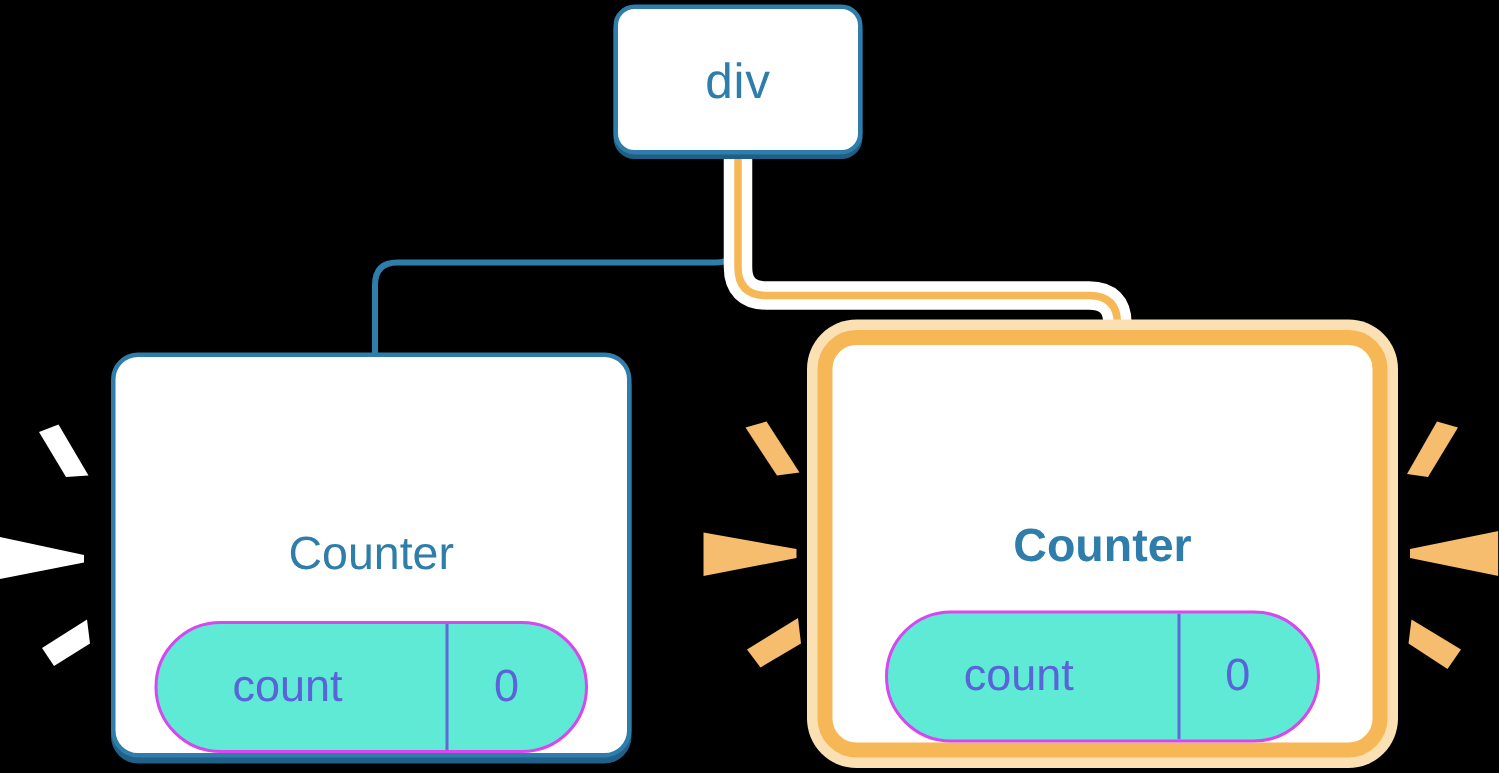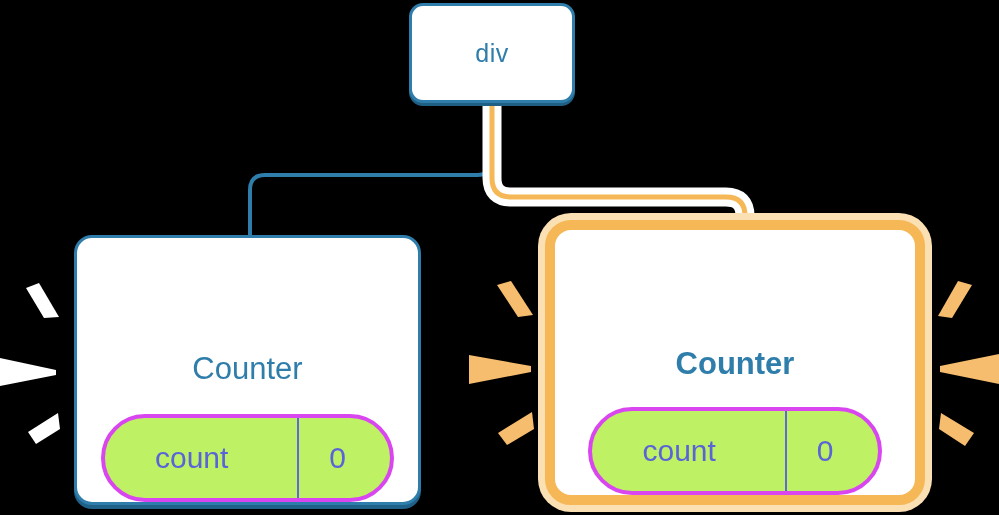--- a/index.html
+++ b/index.html
@@ -56,21 +56,21 @@
   .node-root {
     left: 409px;
     top: 3px;
     width: 166px;
     height: 100px;
     border: 3px solid #2e7daa;
     border-radius: 14px;
     box-shadow: 0 3px 0 0 #1f5f84;
   }
   .node-root .node-title {
-    font-size: 25px;
+    font-size: 33px;
     color: #2e7daa;
     font-weight: 400;
     letter-spacing: 0.5px;
     line-height: 1;
   }
 
   .node-leaf {
     width: 347px;
     height: 270px;
     border-radius: 18px;
@@ -105,23 +105,23 @@
     color: #2e7daa;
     font-weight: 700;
     margin-bottom: 28px;
     line-height: 1;
   }
 
   
   .pill {
     display: flex;
     align-items: stretch;
-    border: 4px solid #d946ef;
+    border: 2px solid #d946ef;
     border-radius: 999px;
-    background: #bef264;
+    background: #5eead4;
     height: 88px;
     box-sizing: border-box;
     overflow: hidden;
     gap: 47px;
   }
   .pill-key,
   .pill-val {
     display: flex;
     align-items: center;
     justify-content: center;

